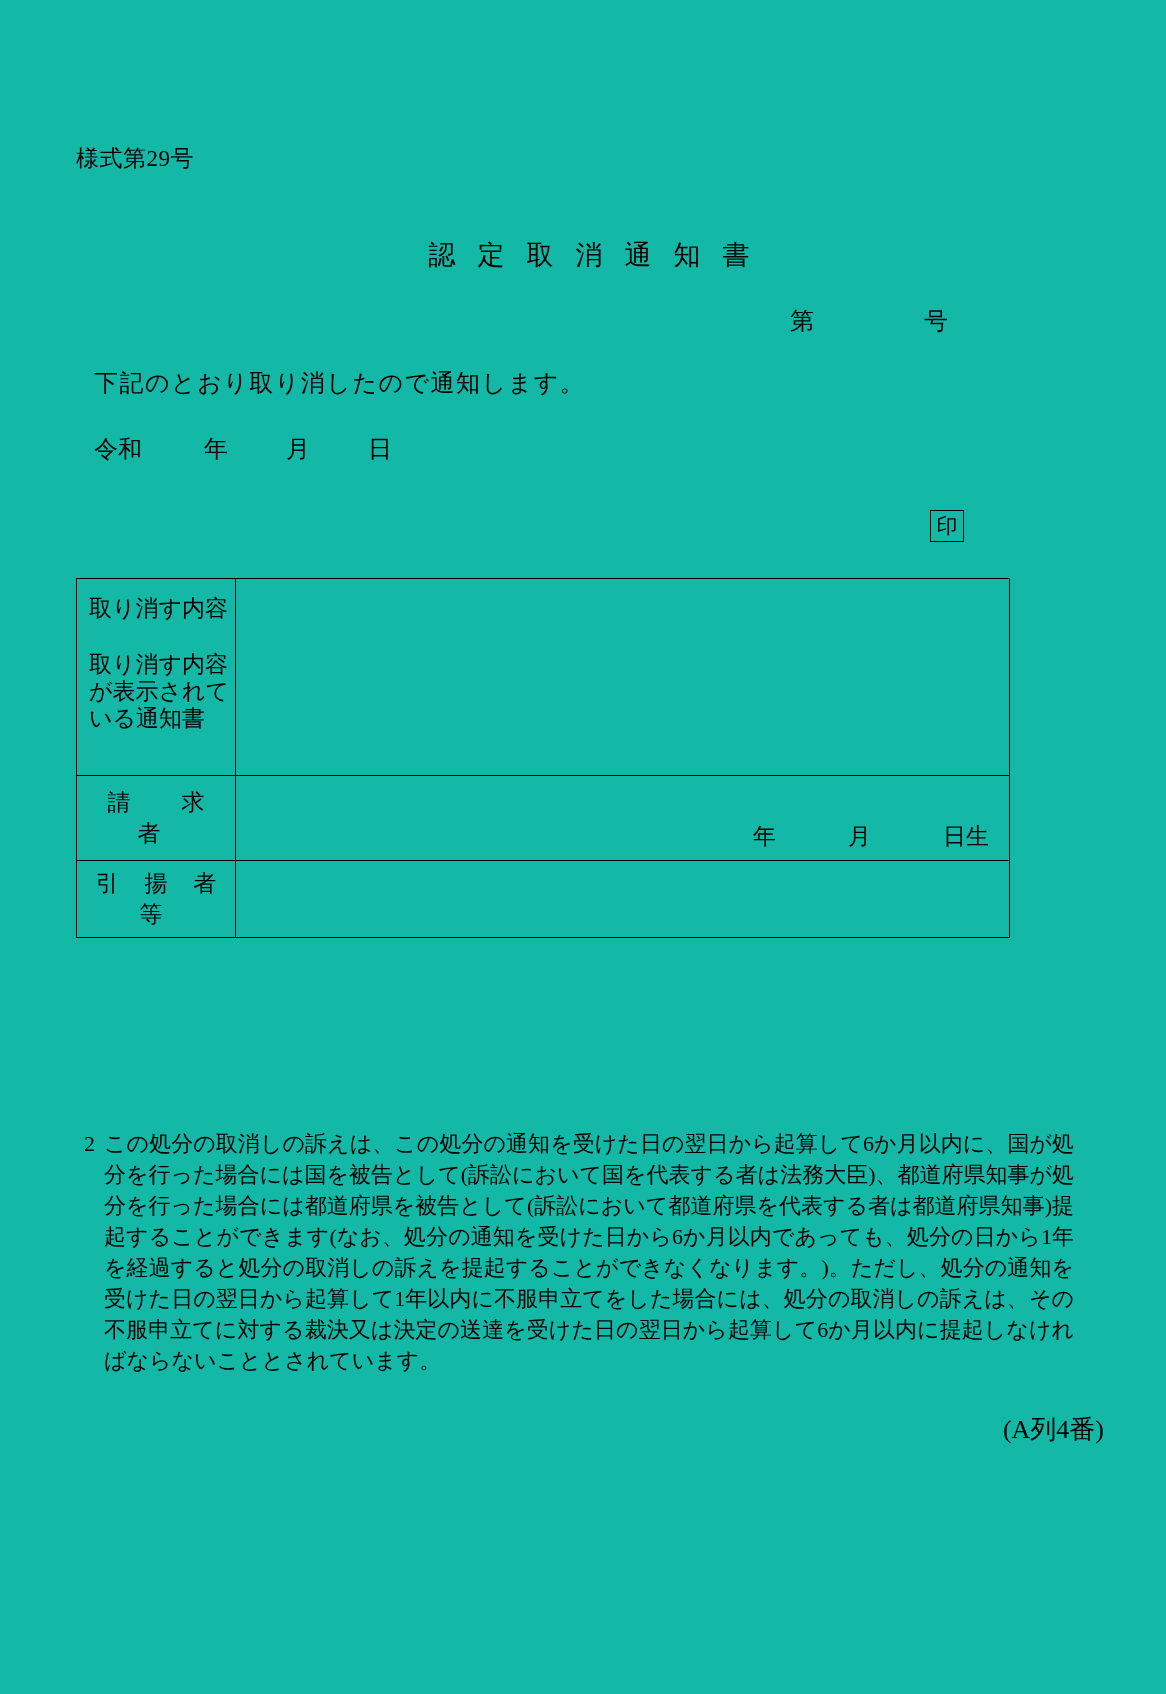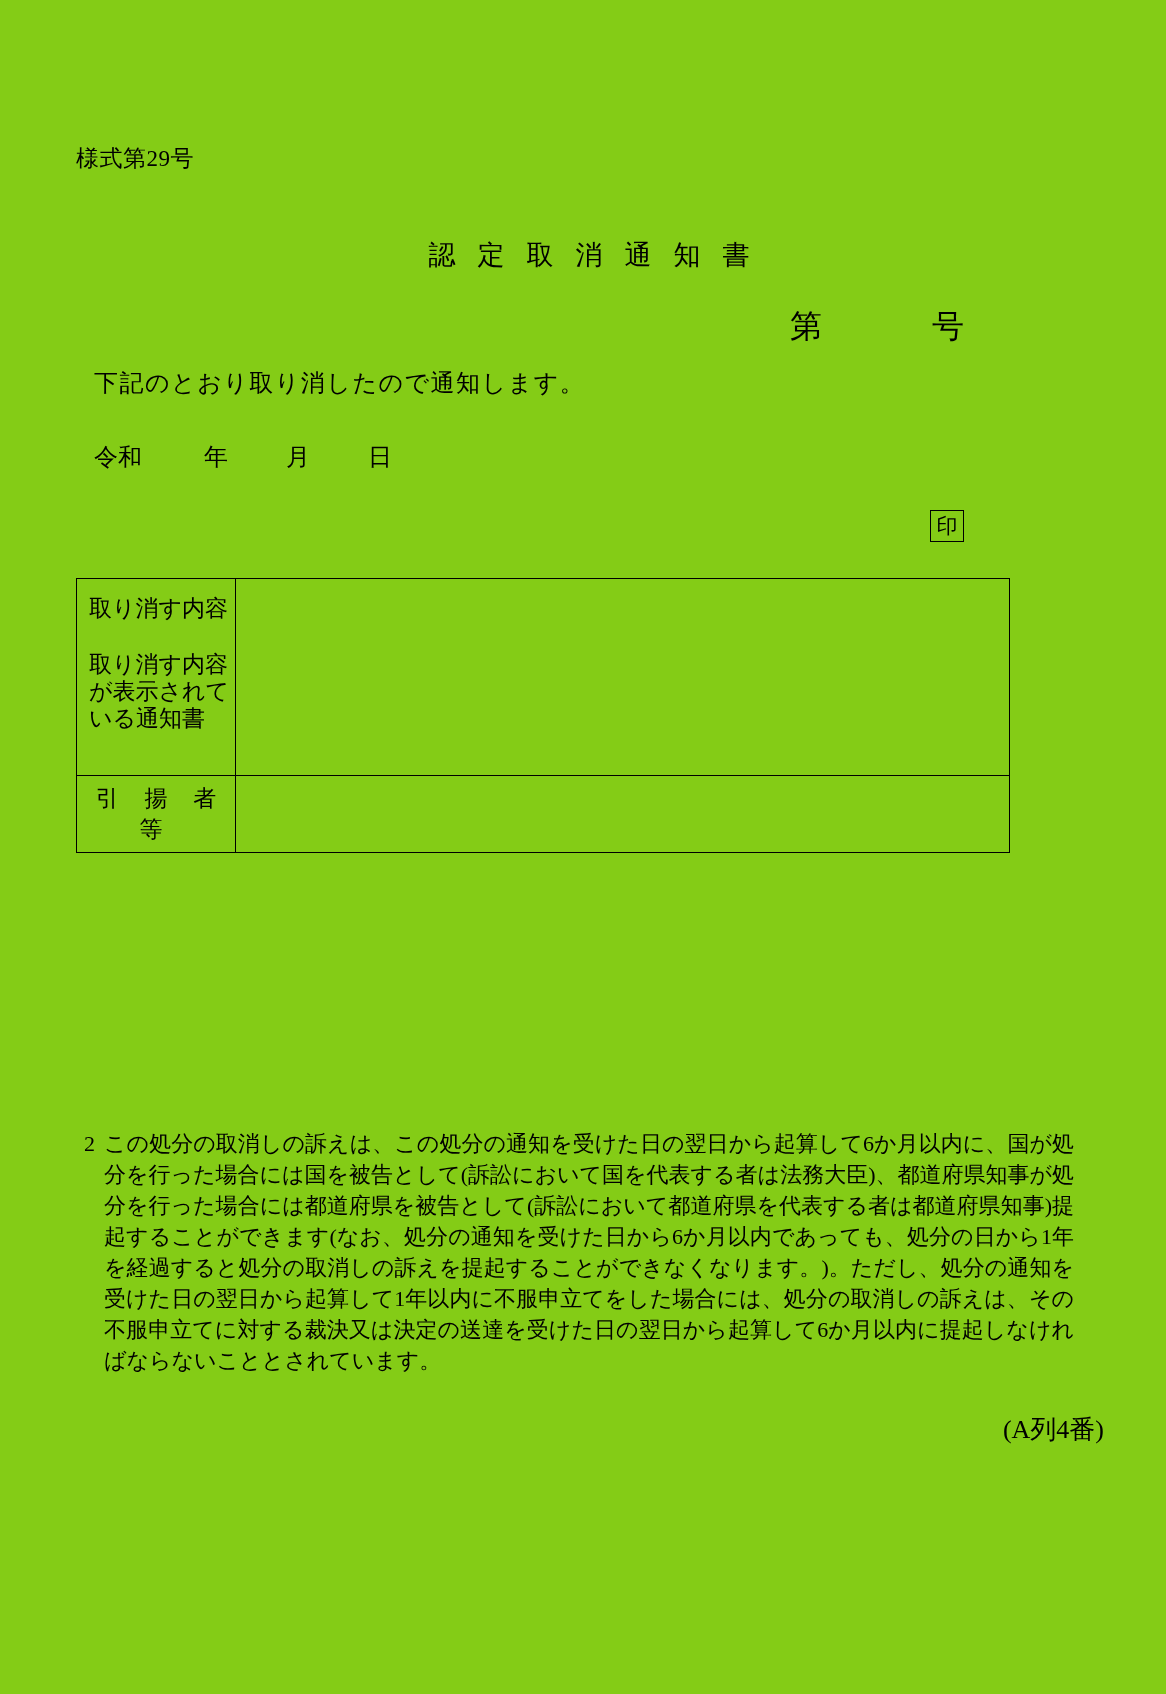--- a/index.html
+++ b/index.html
@@ -8,21 +8,21 @@
     background: #ffffff;
   }
   body {
     font-family: "Liberation Serif", "DejaVu Serif", serif;
     color: #000000;
   }
   .page {
     position: relative;
     width: 1166px;
     height: 1694px;
-    background: #84cc16;
+    background: #14b8a6;
     overflow: hidden;
     box-sizing: border-box;
   }
 
   
   .form-no {
     position: absolute;
     left: 76px;
     top: 143px;
     font-size: 23px;
@@ -42,21 +42,21 @@
     text-indent: 22px;
     white-space: nowrap;
     margin-left: 12px;
   }
 
   
   .number-line {
     position: absolute;
     left: 790px;
     top: 305px;
-    font-size: 32px;
+    font-size: 24px;
     white-space: nowrap;
   }
   .number-line .gap {
     display: inline-block;
     width: 110px;
   }
 
   
   .lead {
     position: absolute;
@@ -67,21 +67,20 @@
     white-space: nowrap;
   }
 
   
   .date-line {
     position: absolute;
     left: 94px;
     top: 433px;
     font-size: 24px;
     white-space: nowrap;
-    margin-top: 8px;
   }
   .date-line .sp-a { display: inline-block; width: 62px; }
   .date-line .sp-b { display: inline-block; width: 58px; }
   .date-line .sp-c { display: inline-block; width: 58px; }
 
   
   .signature {
     position: absolute;
     left: 582px;
     top: 497px;
@@ -228,20 +227,28 @@
           <div class="cancel-l1">取り消す内容</div>
           <div class="cancel-l2">
             <div>取り消す内容</div>
             <div>が表示されて</div>
             <div>いる通知書</div>
           </div>
         </td>
         <td class="cell-blank-large"></td>
       </tr>
 
+      <tr>
+        <td class="col-label cell-claimant">請　求　者</td>
+        <td class="cell-claimant-value">
+          <div class="birth-line">
+            <span>年</span><span class="sp"></span><span>月</span><span class="sp"></span><span>日生</span>
+          </div>
+        </td>
+      </tr>
 
       <tr>
         <td class="col-label cell-repatriate">引 揚 者 等</td>
         <td class="cell-repatriate-value"></td>
       </tr>
 
     </tbody>
   </table>
 
   <div class="notes">

